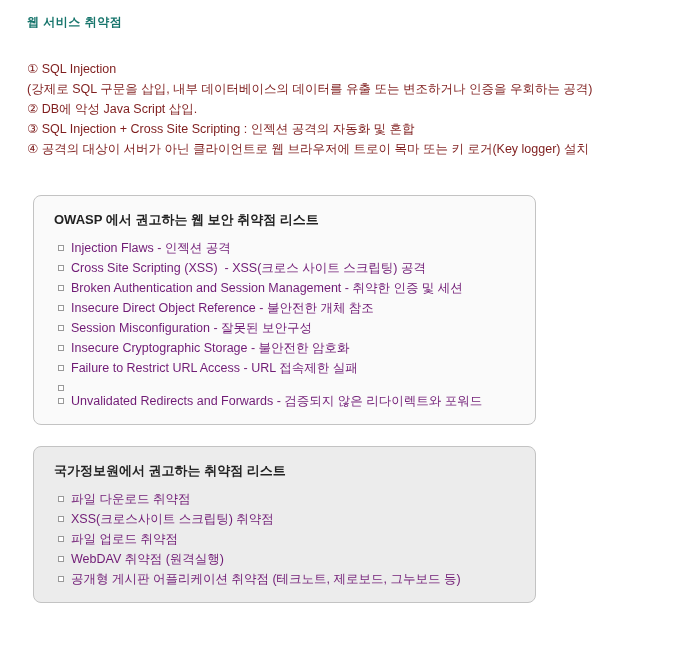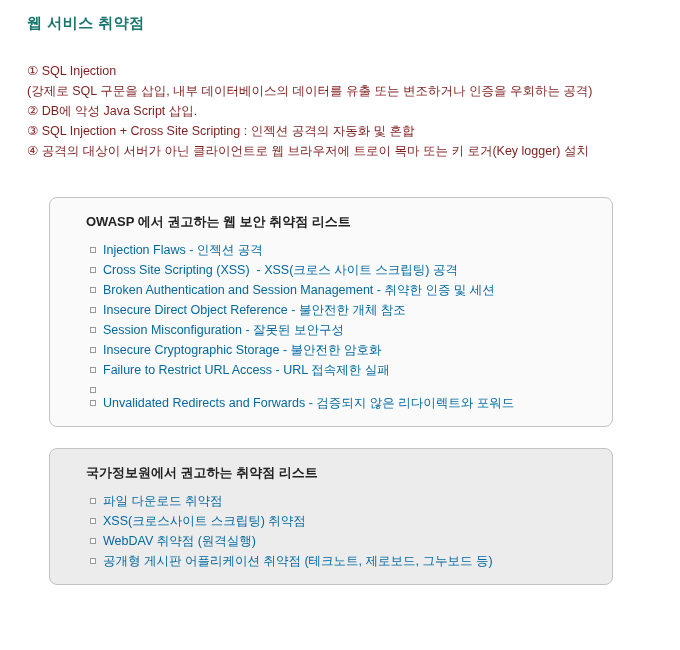--- a/index.html
+++ b/index.html
@@ -11,42 +11,42 @@
     width: 680px;
     height: 650px;
     overflow: hidden;
     font-family: "Liberation Sans", "DejaVu Sans", sans-serif;
     color: #333333;
   }
   .page {
     padding: 14px 28px 0 27px;
   }
   .page-title {
-    font-size: 15px;
+    font-size: 12px;
     font-weight: bold;
     color: #17756C;
     letter-spacing: 0.5px;
     margin: 0 0 28px 0;
   }
   .intro {
     font-size: 12.5px;
     line-height: 20px;
     color: #7f1d1d;
     margin: 0 0 36px 0;
   }
   .intro-line {
     white-space: pre-wrap;
   }
   .vuln-box {
     box-sizing: border-box;
-    width: 564px;
-    margin-left: 22px;
+    width: 503px;
+    margin-left: 6px;
     border: 1px solid #c3c3c3;
     border-radius: 8px;
-    padding: 14px 16px 13px 16px;
+    padding: 14px 16px 13px 0;
   }
   .vuln-box.box-owasp {
     background: #fafafa;
     margin-bottom: 21px;
   }
   .vuln-box.box-nis {
     background: #ececec;
   }
   .box-title {
     font-size: 13px;
@@ -57,21 +57,21 @@
     margin: 0 0 8px 0;
   }
   ul.item-list {
     list-style: none;
     margin: 0;
     padding: 0 0 0 24px;
   }
   ul.item-list li {
     font-size: 12.5px;
     line-height: 20px;
-    color: #0369a1;
+    color: #701a75;
     display: flex;
     align-items: flex-start;
   }
   .square-bullet {
     flex: 0 0 auto;
     width: 4px;
     height: 4px;
     border: 1px solid #9a9a9a;
     background: #ffffff;
     margin: 7px 7px 0 0;
@@ -158,20 +158,24 @@
         <li>
           <span class="square-bullet"></span>
           <span class="item-text">파일 다운로드 취약점</span>
         </li>
 
         <li>
           <span class="square-bullet"></span>
           <span class="item-text">XSS(크로스사이트 스크립팅) 취약점</span>
         </li>
 
+        <li>
+          <span class="square-bullet"></span>
+          <span class="item-text">파일 업로드 취약점</span>
+        </li>
 
         <li>
           <span class="square-bullet"></span>
           <span class="item-text">WebDAV 취약점 (원격실행)</span>
         </li>
 
         <li>
           <span class="square-bullet"></span>
           <span class="item-text">공개형 게시판 어플리케이션 취약점 (테크노트, 제로보드, 그누보드 등)</span>
         </li>

